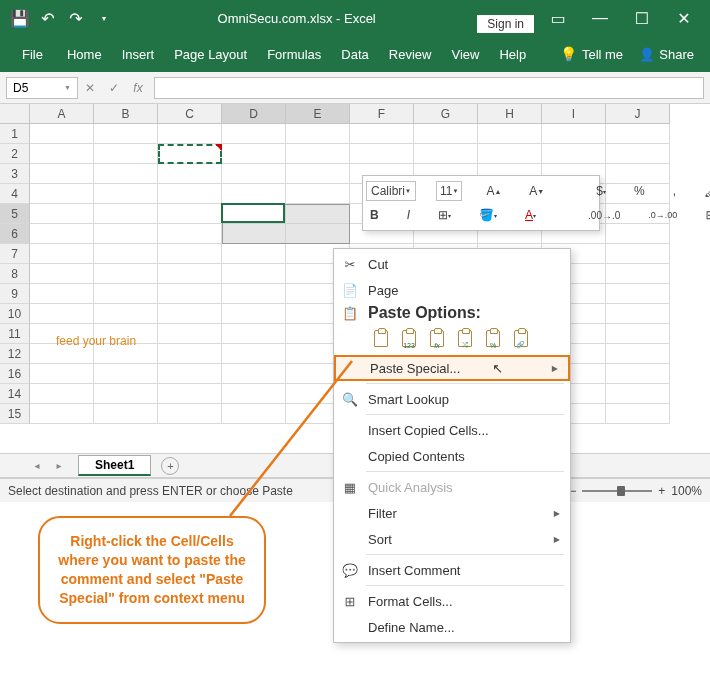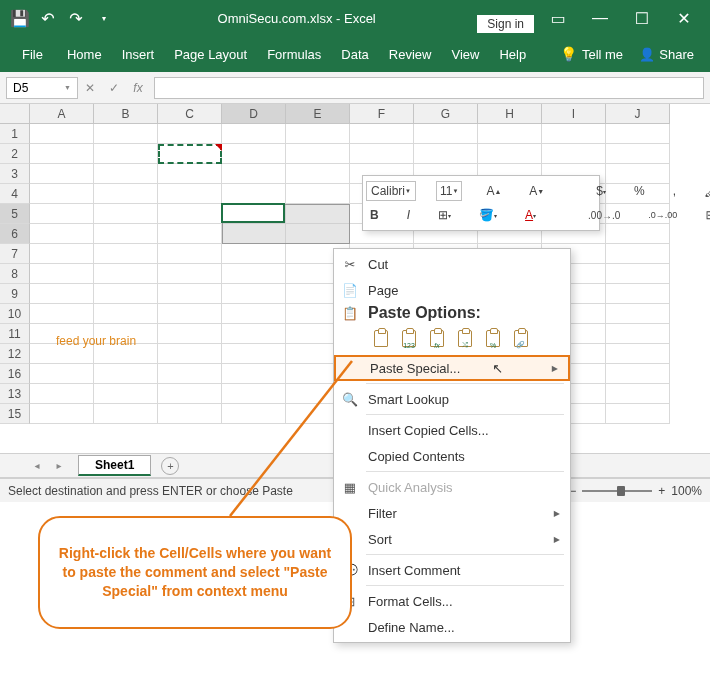--- a/index.html
+++ b/index.html
@@ -84,21 +84,21 @@
 .ctx-item .arrow { margin-left: auto; color: #666; font-size: 8px; }
 .ctx-sep { height: 1px; background: #e0e0e0; margin: 2px 6px 2px 32px; }
 .ctx-paste-opts { display: flex; gap: 2px; padding: 2px 6px 4px 34px; }
 .ctx-paste-opts .paste-opt { width: 26px; height: 26px; border: 1px solid transparent; display:flex; align-items:center; justify-content:center; position:relative; cursor:pointer;}
 .ctx-paste-opts .paste-opt .clip { width: 14px; height: 17px; border: 1px solid #b08840; border-radius: 2px 2px 1px 1px; background: #fff; position:relative;}
 .ctx-paste-opts .paste-opt .clip::before { content:''; position:absolute; top:-3px; left:3px; width:6px; height:4px; border:1px solid #b08840; border-radius:2px 2px 0 0; background:#fff;}
 .ctx-paste-opts .paste-opt .label { position:absolute; bottom:1px; font-size:7px; color:#1f7245;}
 .ctx-highlight { border: 2px solid #e67817; background: #fff4ea; }
 
 
-.callout { position: absolute; top: 516px; left: 38px; width: 314px; background: #fff; border: 2.5px solid #e67817; border-radius: 22px; padding: 26px 14px; font-size: 14px; color: #e67817; text-align: center; font-weight: bold; line-height: 1.35; }
+.callout { position: absolute; top: 516px; left: 38px; width: 228px; background: #fff; border: 2.5px solid #e67817; border-radius: 22px; padding: 14px 14px; font-size: 14px; color: #e67817; text-align: center; font-weight: bold; line-height: 1.35; }
 .callout-line { position: absolute; top: 330px; left: 220px; width: 220px; height: 200px; pointer-events:none; }
 
 svg { overflow: visible; }
 </style>
 </head>
 <body>
 
 <div class="titlebar">
   <div class="qat">
     <div class="qat-btn">💾</div>
@@ -175,21 +175,21 @@
       <div class="row-header">4</div>
       <div class="row-header sel">5</div>
       <div class="row-header sel">6</div>
       <div class="row-header">7</div>
       <div class="row-header">8</div>
       <div class="row-header">9</div>
       <div class="row-header">10</div>
       <div class="row-header">11</div>
       <div class="row-header">12</div>
       <div class="row-header">16</div>
-      <div class="row-header">13</div>
+      <div class="row-header">14</div>
       <div class="row-header">15</div>
     </div>
   <div class="cells" id="cells">
       <div class="cell" style="top: 0px; left: 0px;"></div>
       <div class="cell" style="top: 0px; left: 64px;"></div>
       <div class="cell" style="top: 0px; left: 128px;"></div>
       <div class="cell" style="top: 0px; left: 192px;"></div>
       <div class="cell" style="top: 0px; left: 256px;"></div>
       <div class="cell" style="top: 0px; left: 320px;"></div>
       <div class="cell" style="top: 0px; left: 384px;"></div>

